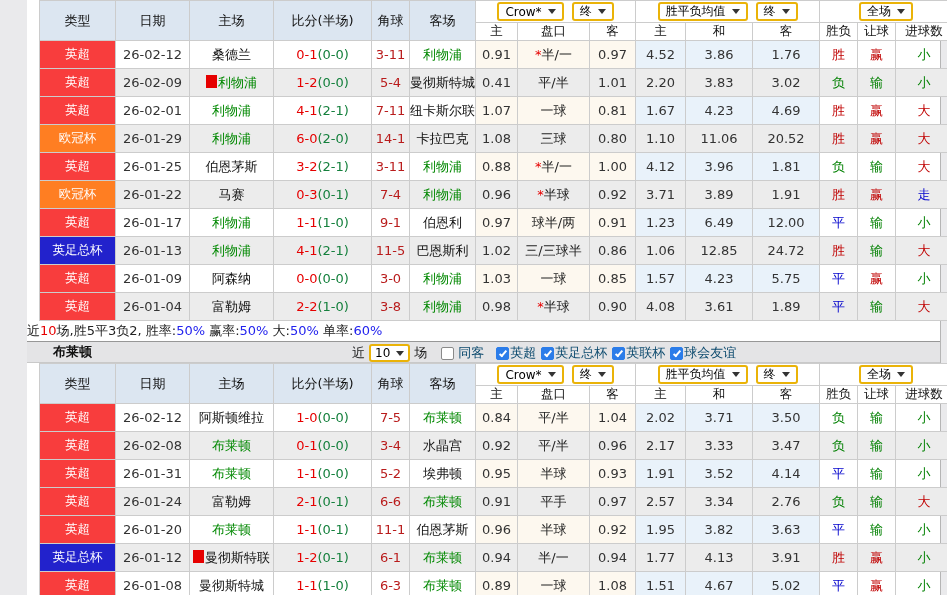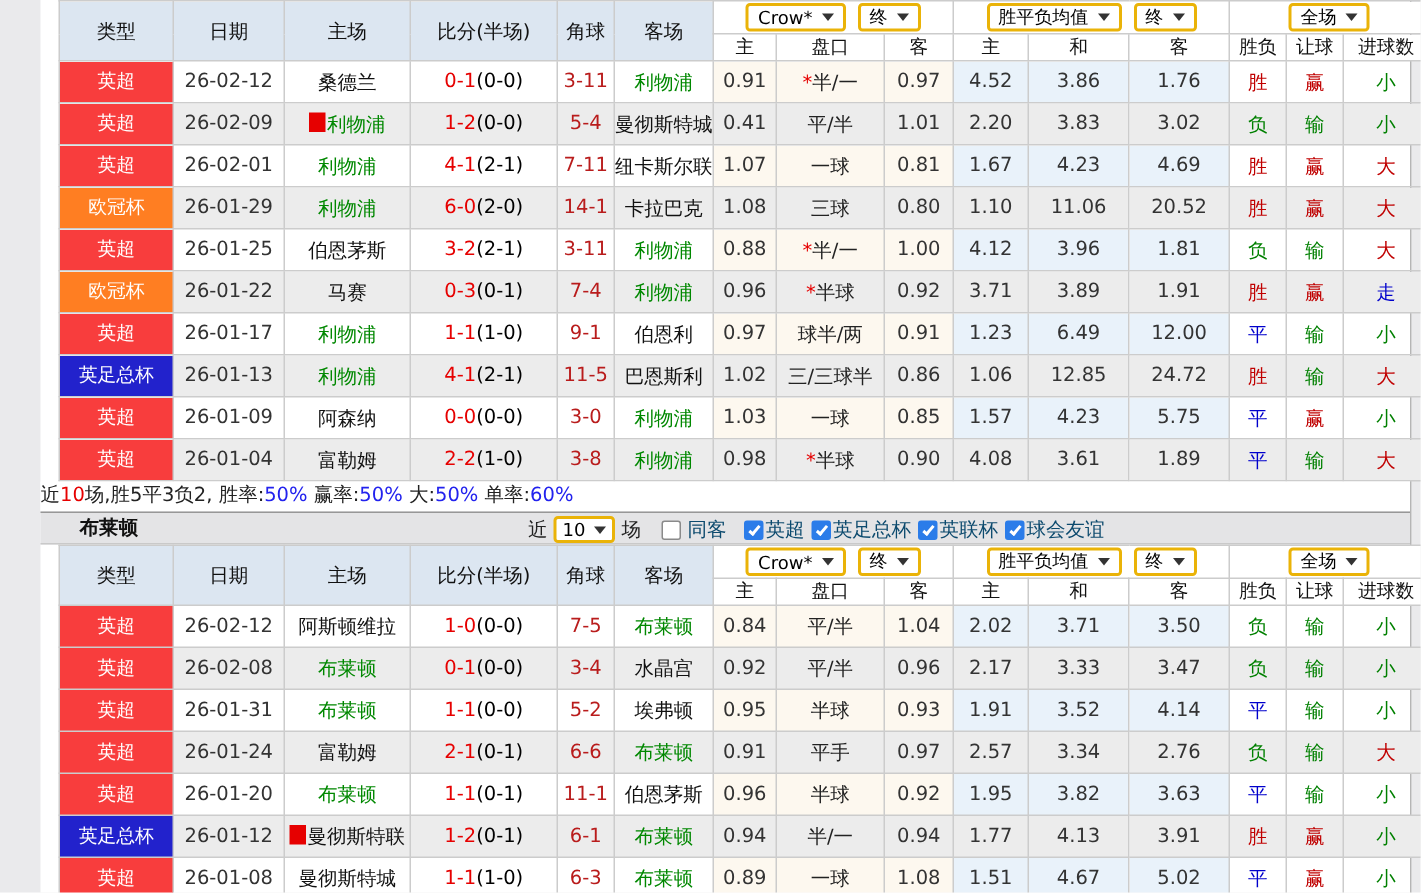--- a/index.html
+++ b/index.html
@@ -46,21 +46,21 @@
   td.avg  { background: #e9f2fa; }
   tr.alt td.crow, tr.alt td.avg { background: #ececec; }
   td.league { color: #fff; font-size: 12.5px; }
   td.lg-red    { background: #f83d3d !important; border-color:#fff #ccc #fff #ccc; }
   td.lg-orange { background: #ff7e22 !important; border-color:#fff #ccc #fff #ccc; }
   td.lg-blue   { background: #2222cc !important; border-color:#fff #ccc #fff #ccc; }
   td.date { color: #333; }
   .tname { color: #111; }
   .tname.green-team { color: #008800; }
   .score { color: #e60000; }
-  .half { color: #000000; }
+  .half { color: #15803d; }
   td.corner { color: #b91c1c; }
   td.o, td.avg { color: #333; }
   .hc-star { color: #e60000; }
   td.res.c-red { color: #c00000; }
   td.res.c-green { color: #008000; }
   td.res.c-blue { color: #0000cc; }
   .card {
     display: inline-block; background: #e60000; color: #fff; font-size: 10px;
     font-weight: bold; width: 11px; height: 13px; line-height: 13px;
     text-align: center; vertical-align: -1px; margin-right: 1px;

